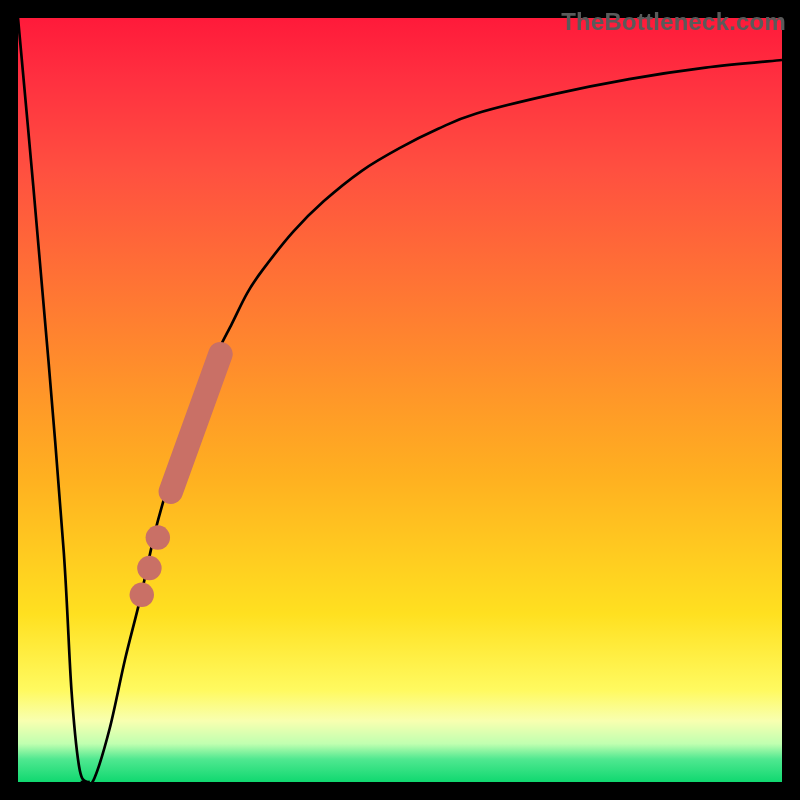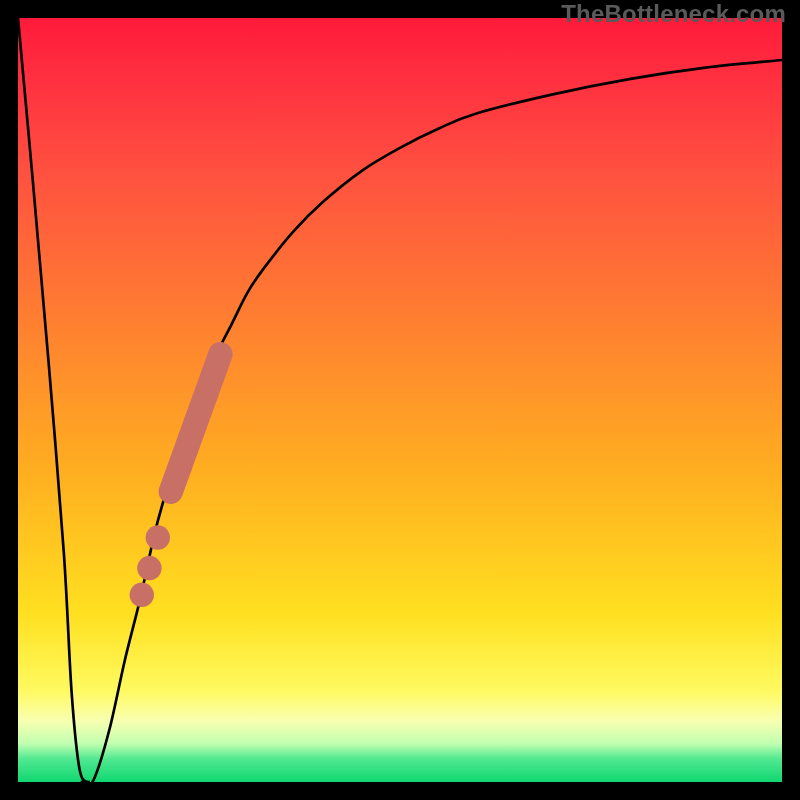--- a/index.html
+++ b/index.html
@@ -30,21 +30,21 @@
       #ffe020 78%,
       #fffa60 88%,
       #f8ffb0 92%,
       #c0ffb0 95%,
       #50e890 97%,
       #10d870 100%
     );
   }
   .attribution {
     position: absolute;
-    top: 0px;
+    top: 8px;
     right: 14px;
     font-family: Arial, Helvetica, sans-serif;
     font-size: 24px;
     font-weight: bold;
     color: #5a5a5a;
     letter-spacing: 0.2px;
   }
   svg.curve {
     position: absolute;
     left: 0; top: 0;

